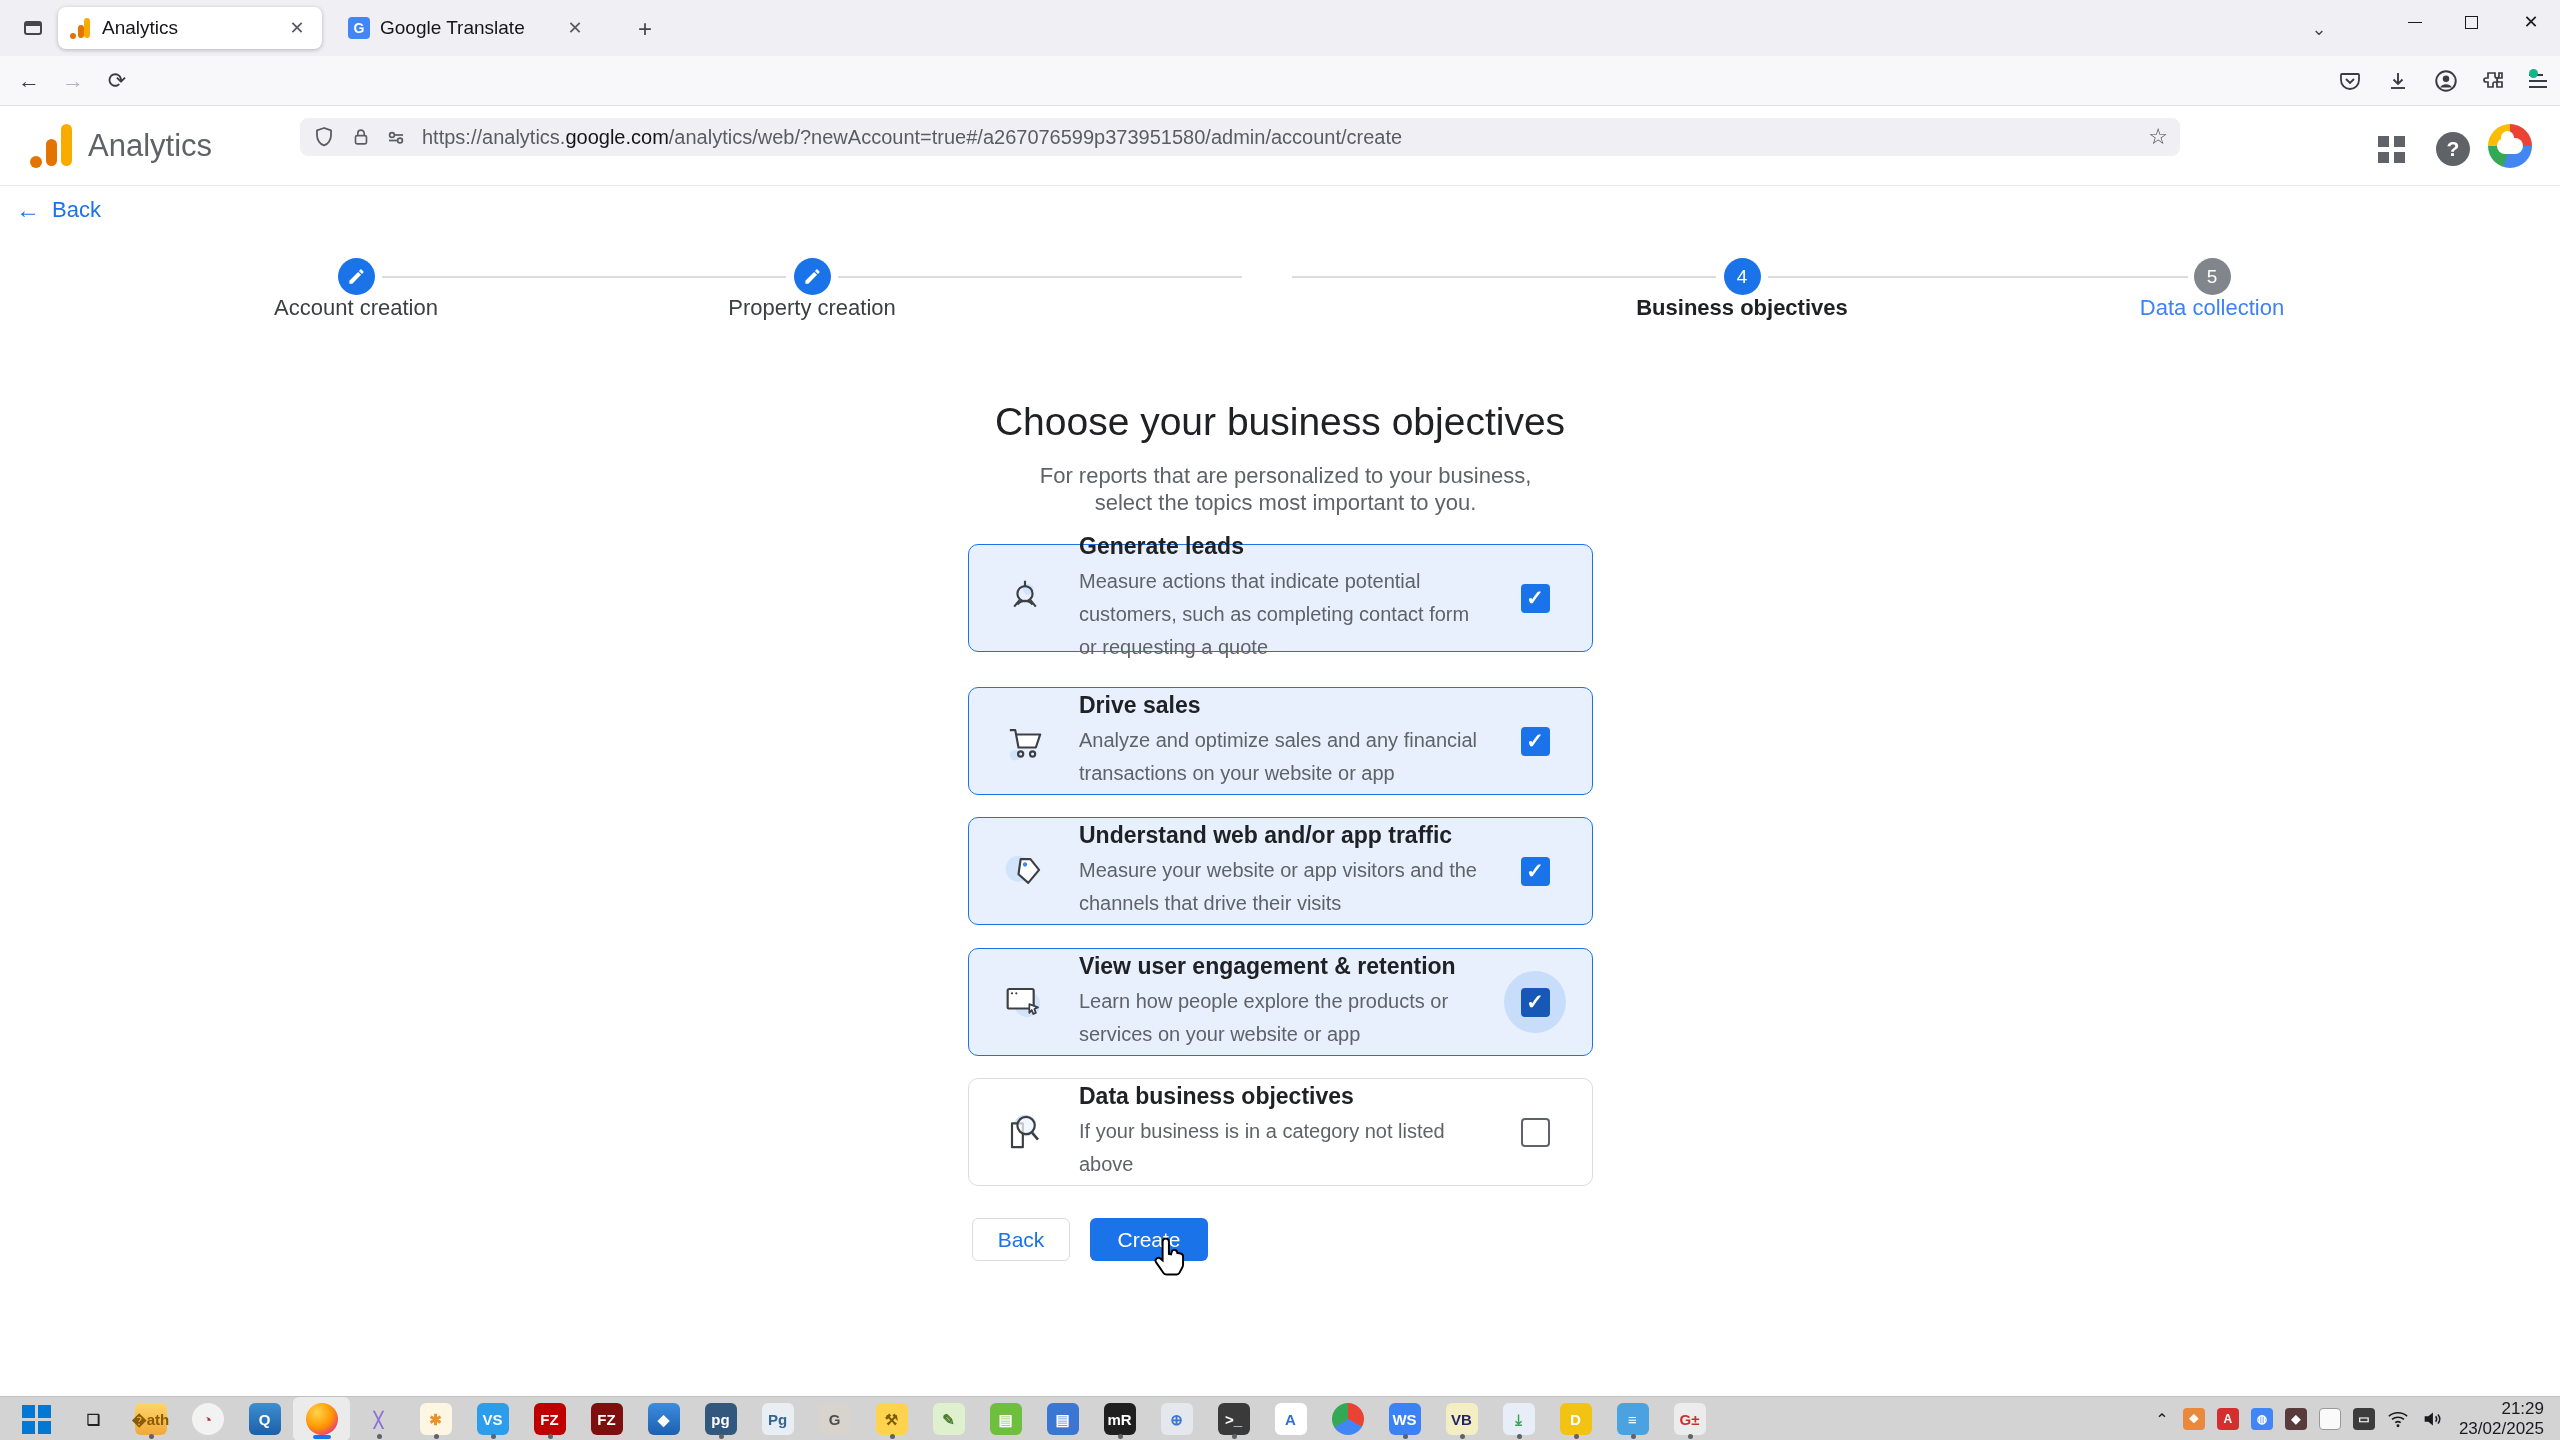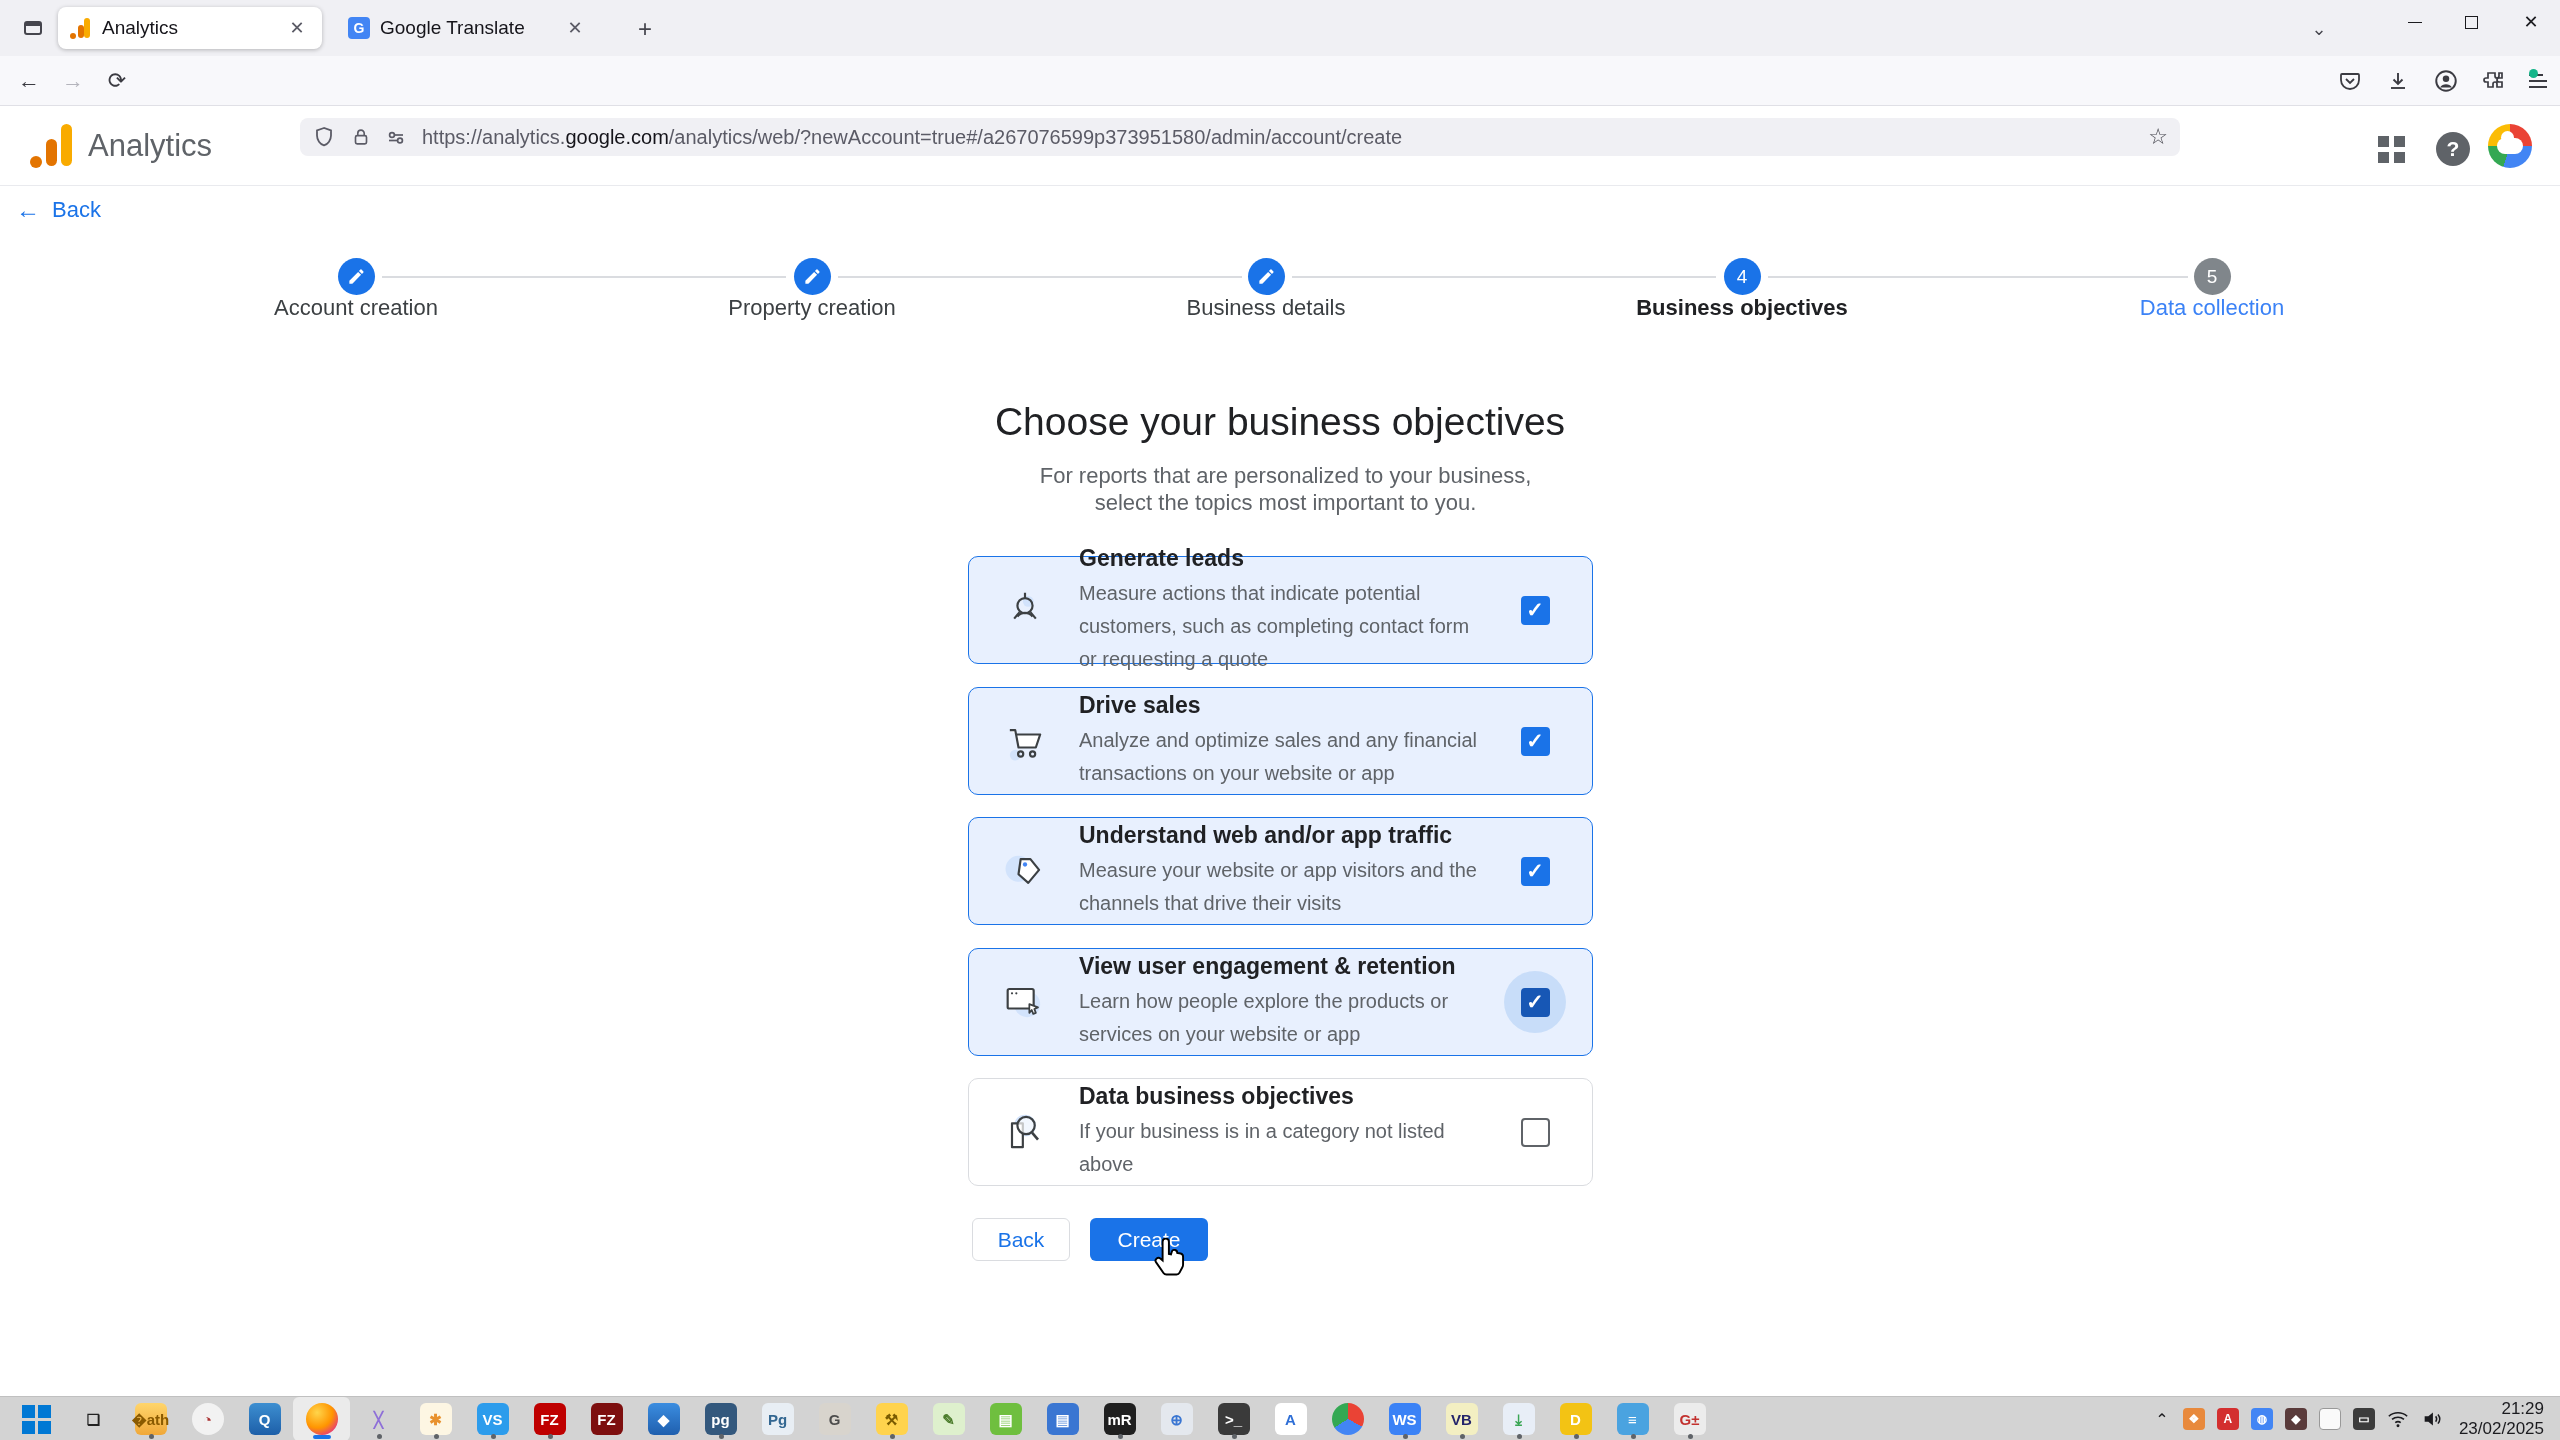--- a/index.html
+++ b/index.html
@@ -247,29 +247,20 @@
   </div>
   <div class="step done" style="left:662px;">
     <div class="stepc">
       <svg class="pencil" viewBox="0 0 24 24">
           <path fill="#fff" d="M3 17.25V21h3.75L17.8 9.94l-3.75-3.75L3 17.25zM20.7 7.04c.39-.39.39-1.02 0-1.41l-2.34-2.34a1 1 0 0 0-1.41 0l-1.83 1.83 3.75 3.75 1.83-1.83z"></path>
         </svg>
 
     </div>
     <div class="steplab">Property creation</div>
   </div>
-  <div class="step done" style="left:1116px;">
-    <div class="stepc">
-      <svg class="pencil" viewBox="0 0 24 24">
-          <path fill="#fff" d="M3 17.25V21h3.75L17.8 9.94l-3.75-3.75L3 17.25zM20.7 7.04c.39-.39.39-1.02 0-1.41l-2.34-2.34a1 1 0 0 0-1.41 0l-1.83 1.83 3.75 3.75 1.83-1.83z"></path>
-        </svg>
-
-    </div>
-    <div class="steplab">Business details</div>
-  </div>
   <div class="step current" style="left:1592px;">
     <div class="stepc">
 
       <span class="num">4</span>
     </div>
     <div class="steplab">Business objectives</div>
   </div>
   <div class="step upcoming" style="left:2062px;">
     <div class="stepc">
 
@@ -277,21 +268,21 @@
     </div>
     <div class="steplab">Data collection</div>
   </div>
 
   <div class="abs h1">Choose your business objectives</div>
   <div class="abs subtitle">
     <div>For reports that are personalized to your business,</div>
     <div>select the topics most important to you.</div>
   </div>
 
-  <div class="obj-card checked" style="top:556px;">
+  <div class="obj-card checked" style="top:544px;">
     <div class="cicon">
       <svg viewBox="0 0 48 48">
           <circle cx="27" cy="16" r="5" fill="#d2e3fc"></circle>
           <circle cx="24" cy="20" r="7" fill="none" stroke="#3c4043" stroke-width="2"></circle>
           <path d="M24 13v-5M14 32l5-6M34 32l-5-6" stroke="#3c4043" stroke-width="2" fill="none"></path>
           <path d="M17 30a9 9 0 0 1 14 0" fill="none" stroke="#3c4043" stroke-width="2"></path>
         </svg>
     </div>
     <div class="ctext">
       <div class="ctitle">Generate leads</div>

